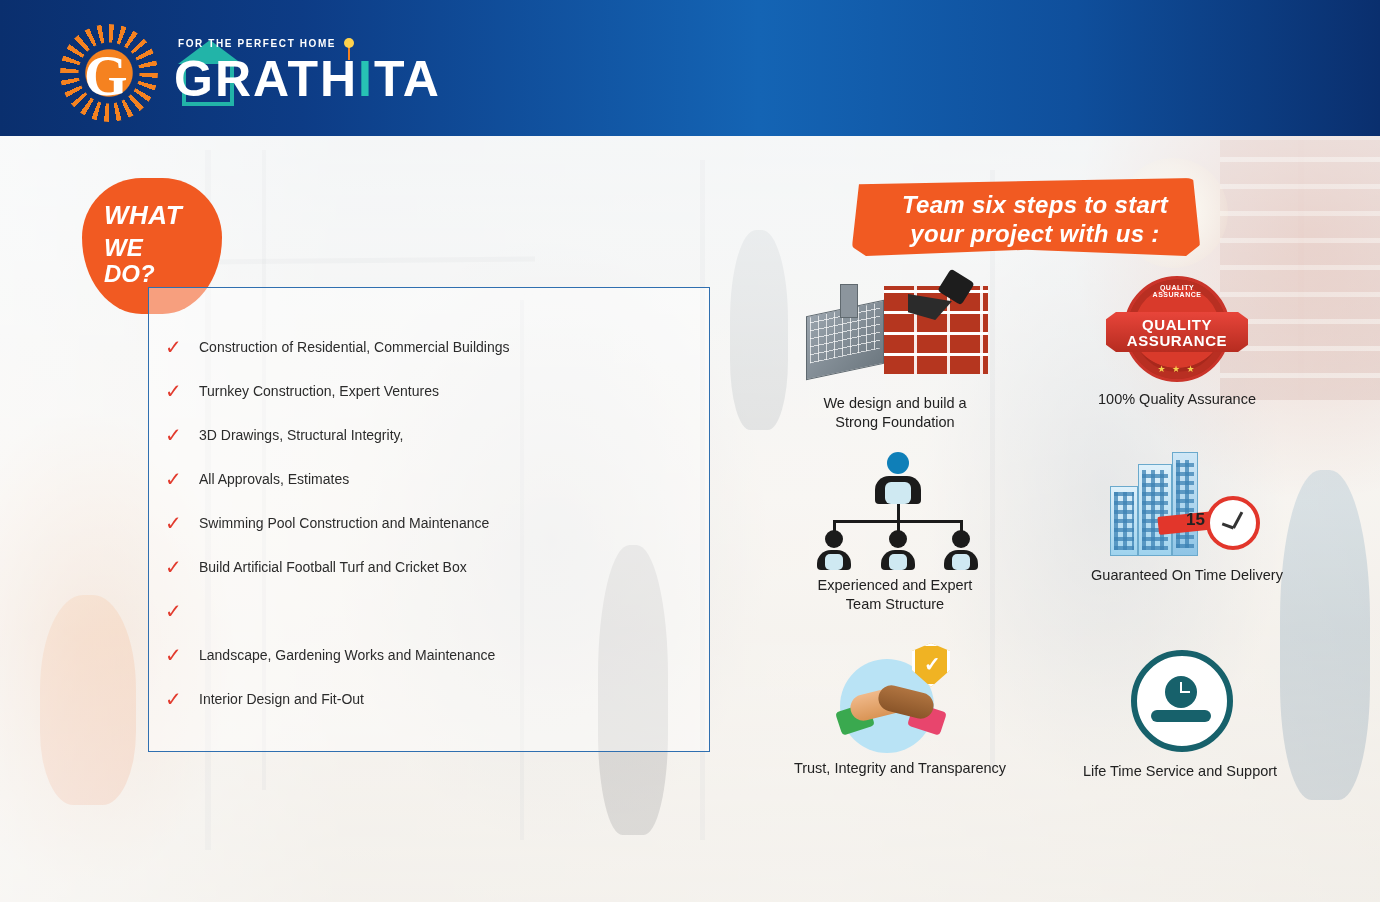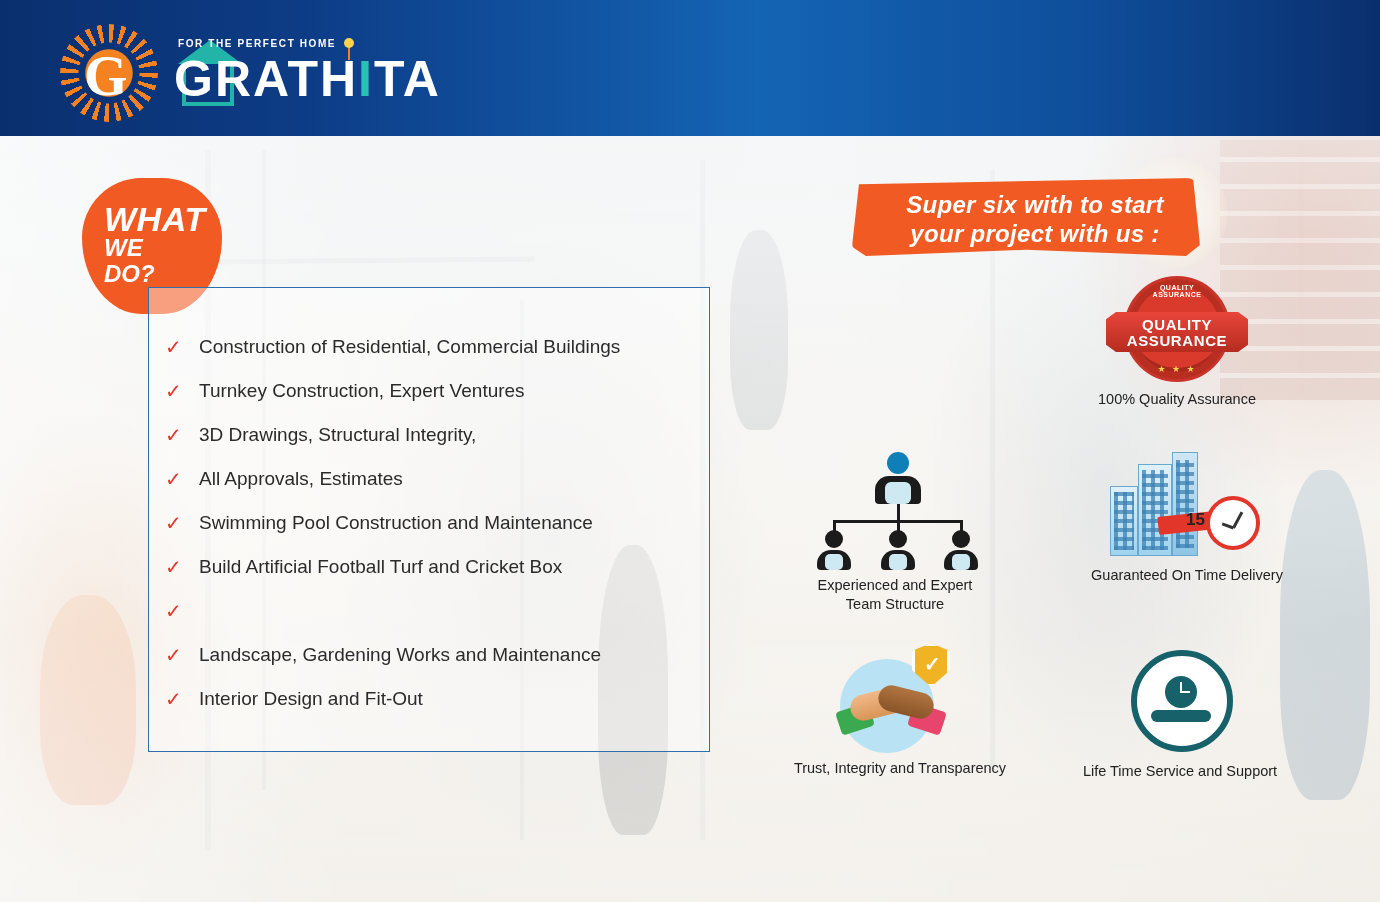--- a/index.html
+++ b/index.html
@@ -107,38 +107,38 @@
   .logo-flag .dot { position:absolute; left:2px; top:-2px; width:10px; height:10px; border-radius:50%; background:#ffd24d; }
 
   
   .badge {
     position:absolute; left:82px; top:178px; width:140px; height:136px;
     background:#f15a22;
     border-radius: 70px 70px 70px 70px / 70px 70px 90px 90px;
     color:#fff;
   }
   .badge-line { position:absolute; left:22px; font-weight:bold; font-style:italic; line-height:1; }
-  .badge-l1 { top:24px; font-size:34px; letter-spacing:0.5px; }
+  .badge-l1 { top:24px; font-size:26px; letter-spacing:0.5px; }
   .badge-l2 { top:58px; font-size:24px; }
   .badge-l3 { top:84px; font-size:24px; }
 
   
   .services-box {
     position:absolute; left:148px; top:287px; width:562px; height:465px;
     border:1px solid #2f6fb0; background: rgba(255,255,255,0.42);
   }
   .service-list { position:absolute; left:165px; top:332px; width:580px; }
   .service-item {
     display:flex; align-items:flex-start; height:44px; margin-bottom:0;
   }
   .service-check {
     color:#e23b2e; font-size:20px; width:34px; flex:0 0 34px; line-height:30px;
   }
   .service-text {
-    font-size:19px; color:#2b2b2b; line-height:30px;
+    font-size:14px; color:#2b2b2b; line-height:30px;
     font-family:"Liberation Sans", sans-serif;
   }
 
   
   .ribbon {
     position:absolute; left:852px; top:178px; width:348px; height:78px;
     background:#f15a22;
     border-radius: 14px 14px 14px 14px;
     clip-path: polygon(2% 8%, 98% 0%, 100% 86%, 96% 100%, 50% 92%, 4% 100%, 0% 88%);
   }
@@ -374,24 +374,40 @@
       <div class="service-text">Landscape, Gardening Works and Maintenance</div>
     </div>
     <div class="service-item">
       <div class="service-check">✓</div>
       <div class="service-text">Interior Design and Fit-Out</div>
     </div>
   </div>
 
   <div class="ribbon"></div>
   <div class="ribbon-text">
-    <div>Super six with to start</div>
+    <div>Team six steps to start</div>
     <div>your project with us :</div>
   </div>
 
+  <div class="step s1">
+    <div class="step-art art-foundation">
+      <div class="af-slab"></div>
+      <div class="af-grid"></div>
+      <div class="af-col"></div>
+      <div class="af-bricks"></div>
+      <div class="af-trowel">
+        <div class="blade"></div>
+          <div class="handle"></div>
+      </div>
+    </div>
+    <div class="step-caption">
+      <div>We design and build a</div>
+      <div>Strong Foundation</div>
+    </div>
+  </div>
 
   <div class="step s3">
     <div class="step-art art-trust">
       <div class="tr-circle"></div>
       <div class="tr-cuff-l"></div>
       <div class="tr-cuff-r"></div>
       <div class="tr-hand-l"></div>
       <div class="tr-hand-r"></div>
       <div class="tr-shield"></div>
     </div>

